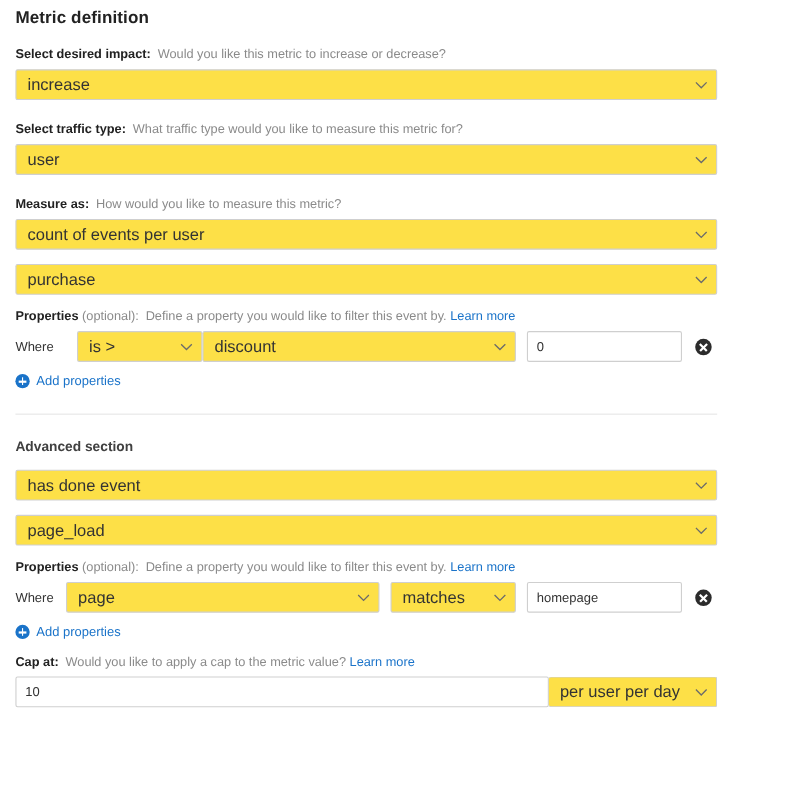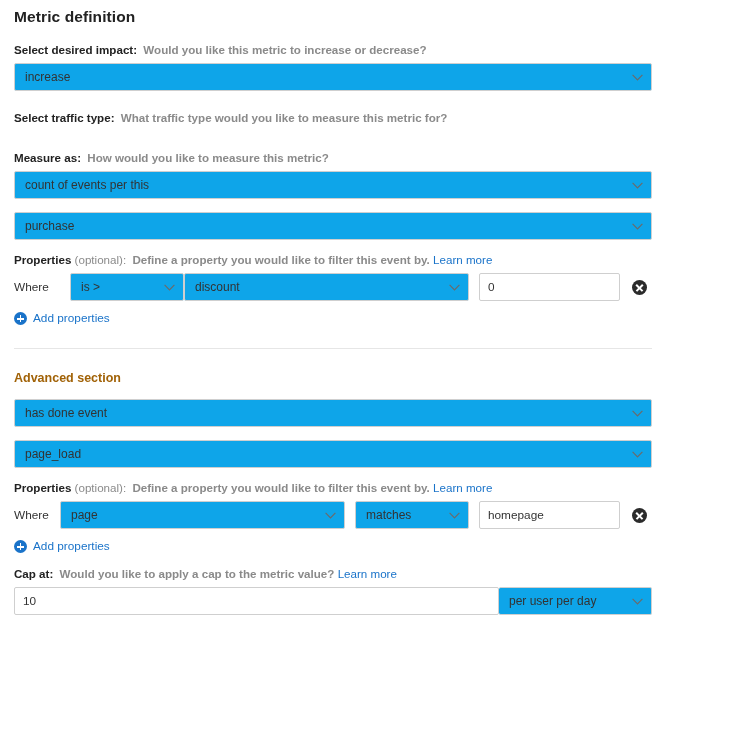--- a/index.html
+++ b/index.html
@@ -21,58 +21,58 @@
     font-size: 15.5px;
     font-weight: bold;
     color: #222;
     padding-top: 8px;
     margin-bottom: 17px;
     letter-spacing: .1px;
   }
   .sub-title {
     font-size: 12.5px;
     font-weight: bold;
-    color: #a16207;
+    color: #404040;
     margin-bottom: 14px;
   }
   .field-label {
     font-size: 11.6px;
     margin-bottom: 6px;
     line-height: 14px;
   }
   .field-label .lbl {
     font-weight: bold;
     color: #222;
   }
   .field-label .hint {
     color: #8a8a8a;
-    font-weight: bold;
+    font-weight: normal;
     margin-left: 3px;
   }
   .field-label .optional {
     color: #8a8a8a;
     font-weight: normal;
   }
   .link {
     color: #1a73c9;
     text-decoration: none;
     cursor: pointer;
   }
 
   
   .select {
     position: relative;
     height: 28px;
     border: 1px solid #cfcfcf;
-    background: #0ea5e9;
+    background: #fde047;
     border-radius: 2px;
     display: flex;
     align-items: center;
     padding: 0 26px 0 10px;
-    font-size: 12px;
+    font-size: 15px;
     color: #333;
     margin-bottom: 0;
     cursor: pointer;
     white-space: nowrap;
     overflow: hidden;
   }
   .select .caret {
     position: absolute;
     right: 8px;
     top: 0; bottom: 0;
@@ -203,29 +203,37 @@
         </svg>
     </span>
   </div>
 
   <div class="gap-20"></div>
 
   <div class="field-label">
     <span class="lbl">Select traffic type:</span>
     <span class="hint">What traffic type would you like to measure this metric for?</span>
   </div>
+  <div class="select">
+    <span>user</span>
+    <span class="caret">
+      <svg width="11" height="7" viewBox="0 0 11 7">
+          <path d="M0.6 0.9 L5.5 5.8 L10.4 0.9" fill="none" stroke="#6b6b6b" stroke-width="1.2"></path>
+        </svg>
+    </span>
+  </div>
 
   <div class="gap-20"></div>
 
   <div class="field-label">
     <span class="lbl">Measure as:</span>
     <span class="hint">How would you like to measure this metric?</span>
   </div>
   <div class="select">
-    <span>count of events per this</span>
+    <span>count of events per user</span>
     <span class="caret">
       <svg width="11" height="7" viewBox="0 0 11 7">
           <path d="M0.6 0.9 L5.5 5.8 L10.4 0.9" fill="none" stroke="#6b6b6b" stroke-width="1.2"></path>
         </svg>
     </span>
   </div>
   <div class="gap-13"></div>
   <div class="select">
     <span>purchase</span>
     <span class="caret">

